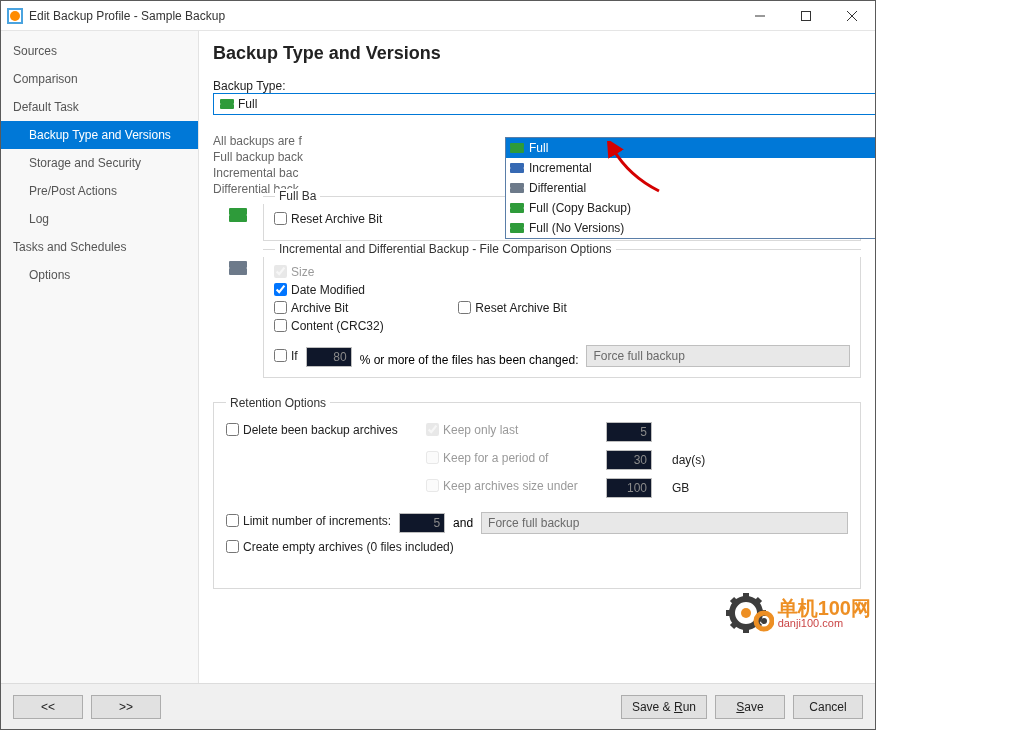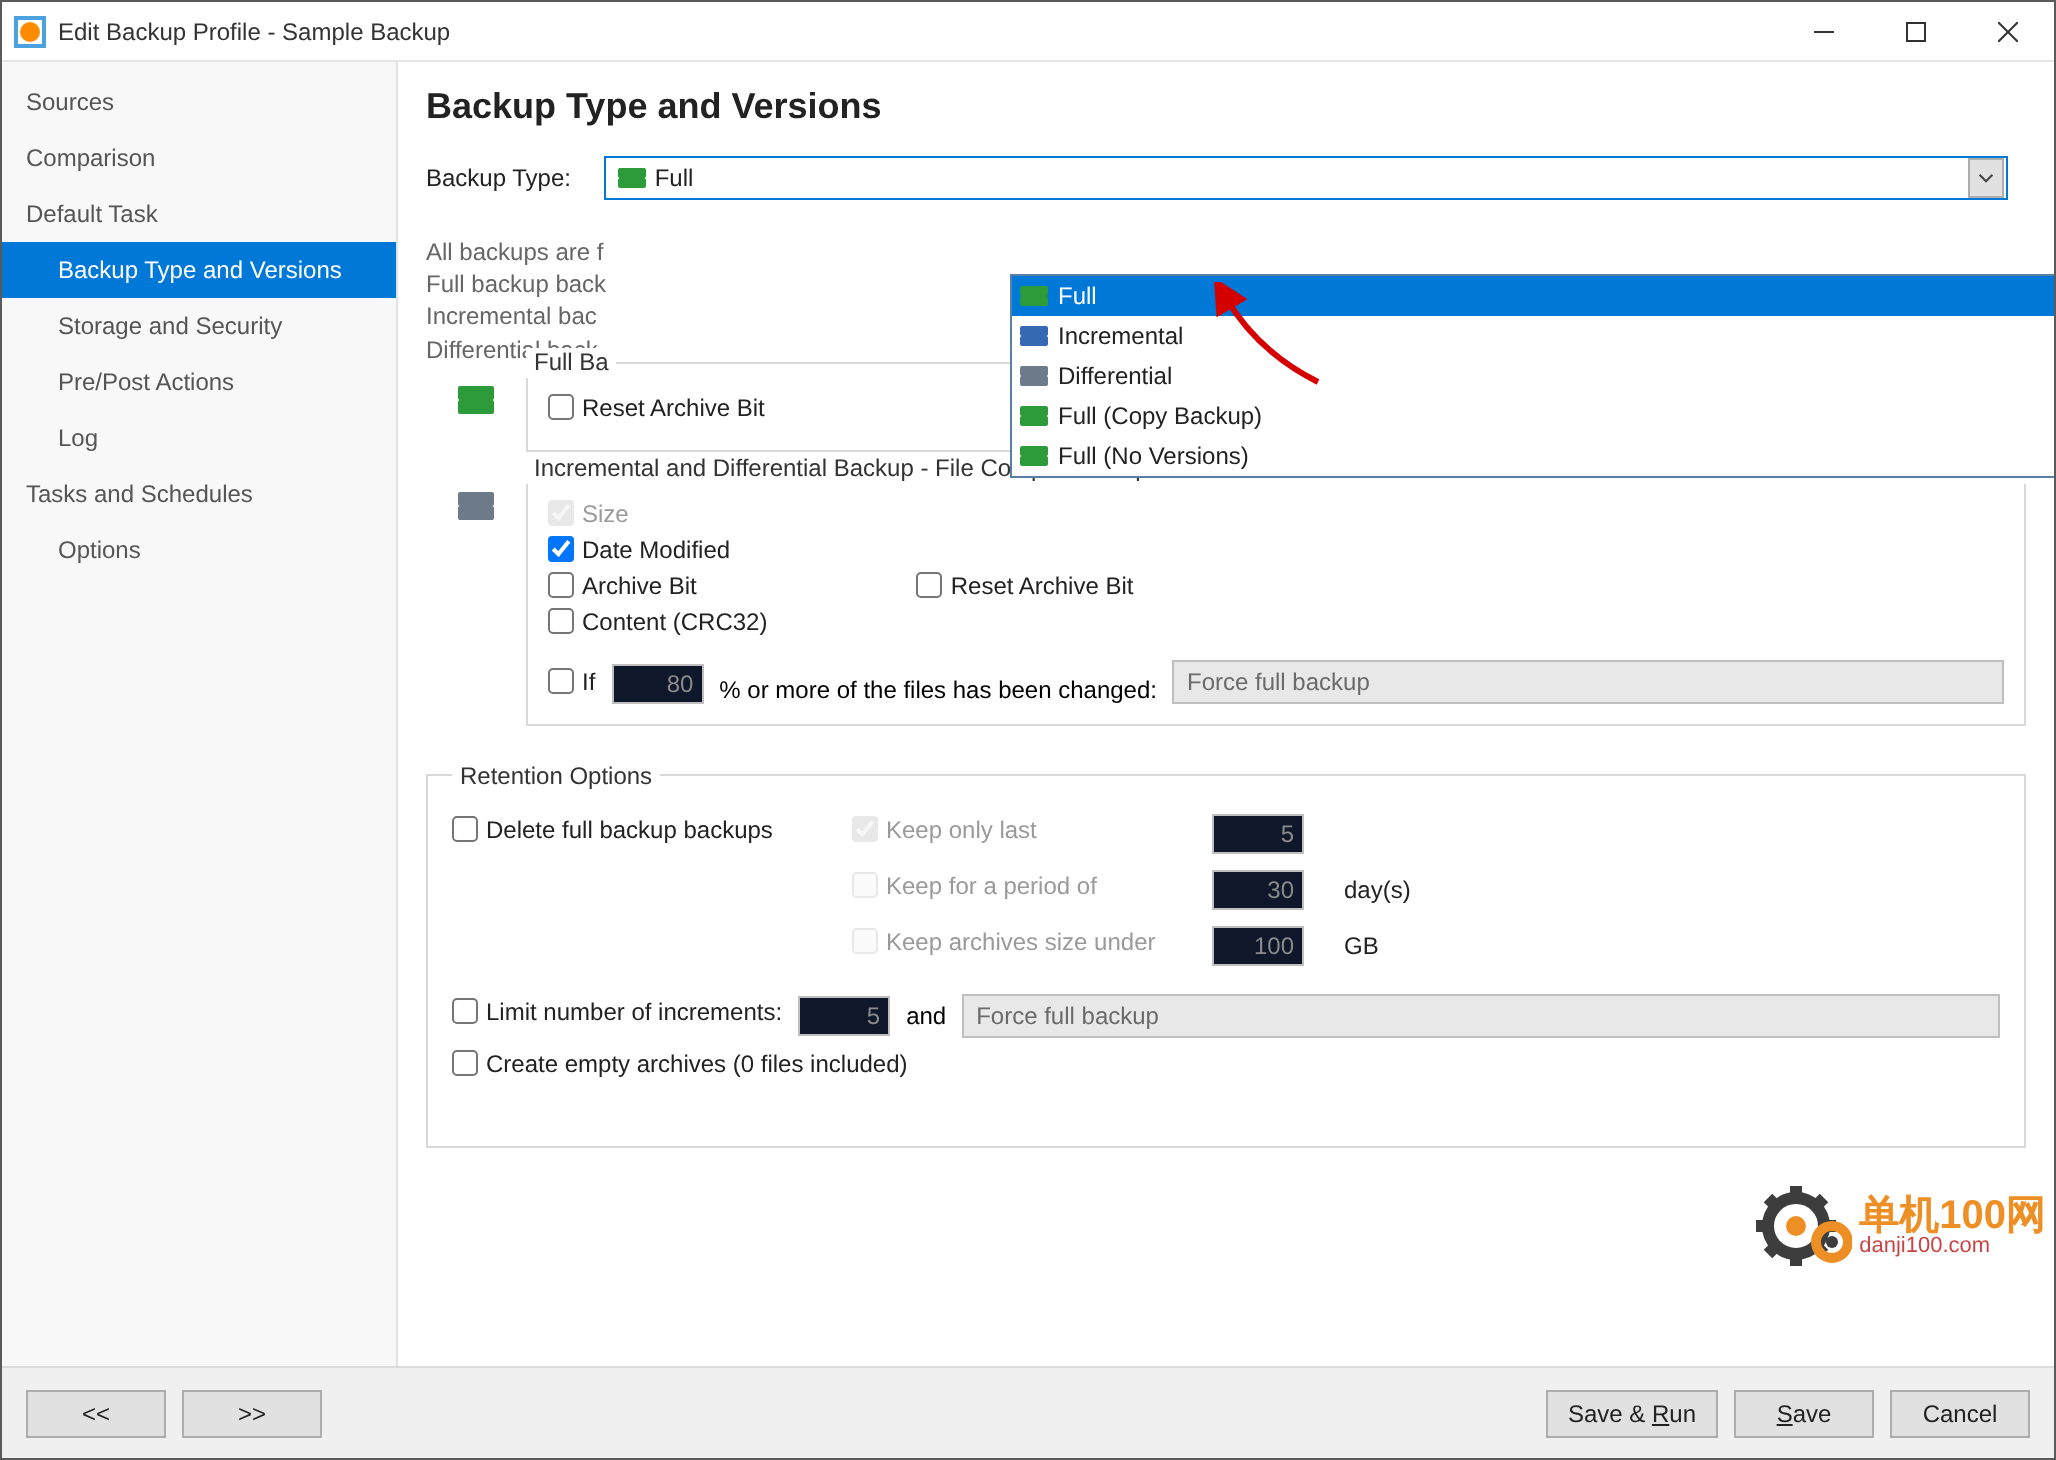--- a/index.html
+++ b/index.html
@@ -1,18 +1,18 @@
 <!DOCTYPE html>
 <html><head>
 <meta charset="utf-8">
 <style>
 * { box-sizing: border-box; margin: 0; padding: 0; font-family: "Segoe UI", Tahoma, sans-serif; font-size: 12px; }
 html, body { width: 1028px; height: 730px; overflow: hidden; background: #fff; }
 
-.window { width: 1028px; height: 730px; border: 1px solid #5a5a5a; display: flex; flex-direction: column; background: #fff; }
+.window { width: 876px; height: 730px; border: 1px solid #5a5a5a; display: flex; flex-direction: column; background: #fff; }
 
 
 .titlebar { height: 30px; display: flex; align-items: center; background: #fff; border-bottom: 1px solid #e5e5e5; }
 .titlebar .app-icon { width: 16px; height: 16px; margin: 0 6px; position: relative; }
 .titlebar .app-icon .sq { position:absolute; inset:0; border:2px solid #4aa3df; background:#fff; }
 .titlebar .app-icon .circ { position:absolute; top:3px; left:3px; width:10px; height:10px; border-radius:50%; background:#ff8c00; }
 .titlebar .title { flex: 0 0 auto; color: #333; }
 .titlebar .spacer { flex: 1; }
 .titlebar .winbtn { width: 46px; height: 30px; display:flex; align-items:center; justify-content:center; color:#333; }
 .titlebar .winbtn svg { width:10px; height:10px; }
@@ -57,21 +57,21 @@
 .info { margin-top:18px; color:#666; line-height:1.35; }
 
 
 .sect { display:flex; margin-top:6px; }
 .sect .lefticon { width:50px; display:flex; justify-content:center; padding-top:4px; }
 .sect .lefticon .disk-icon { width:18px; height:14px; }
 .sect .lefticon .disk-icon::before, .sect .lefticon .disk-icon::after { height:7px; }
 .sect .lefticon .disk-icon::after { top:7px; }
 .sect .box { flex:1; border:1px solid #d9d9d9; border-top:none; position:relative; padding:8px 10px 10px 10px; }
 .sect .box .box-title { position:absolute; top:-8px; left:-1px; right:-1px; border-top:1px solid #d9d9d9; }
-.sect .box .box-title span { position:relative; top:-8px; left:0; background:#fff; padding:0 4px; color:#333; }
+.sect .box .box-title span { position:relative; top:-8px; left:12px; background:#fff; padding:0 4px; color:#333; }
 
 label.chk { display:inline-flex; align-items:center; gap:4px; color:#222; margin-bottom:4px; }
 label.chk input[type=checkbox] { width:13px; height:13px; }
 label.chk.disabled { color:#9a9a9a; }
 label.chk.disabled input { opacity:.5; }
 
 .num-input { width:46px; height:20px; border:1px solid #bfbfbf; background:#fff; text-align:right; padding-right:4px; color:#666; }
 .num-input.disabled { background:#0f172a; color:#8a8a8a; }
 
 .wide-select { border:1px solid #bfbfbf; background:#e8e8e8; height:22px; display:inline-flex; align-items:center; padding:0 6px; color:#6a6a6a; flex:1; }
@@ -250,21 +250,21 @@
               </div>
           </div>
         </div>
       </div>
 
       <fieldset class="ret">
         <legend>Retention Options</legend>
         <div class="ret-grid">
           <label class="chk">
               <input type="checkbox" style="">
-              <span>Delete full backup backups</span>
+              <span>Delete been backup archives</span>
             </label>
           <label class="chk disabled">
               <input type="checkbox" checked="" disabled="" style="">
               <span>Keep only last</span>
             </label>
           <input class="num-input disabled" readonly="" value="5" style="">
           <span></span>
 
           <span></span>
           <label class="chk disabled">

